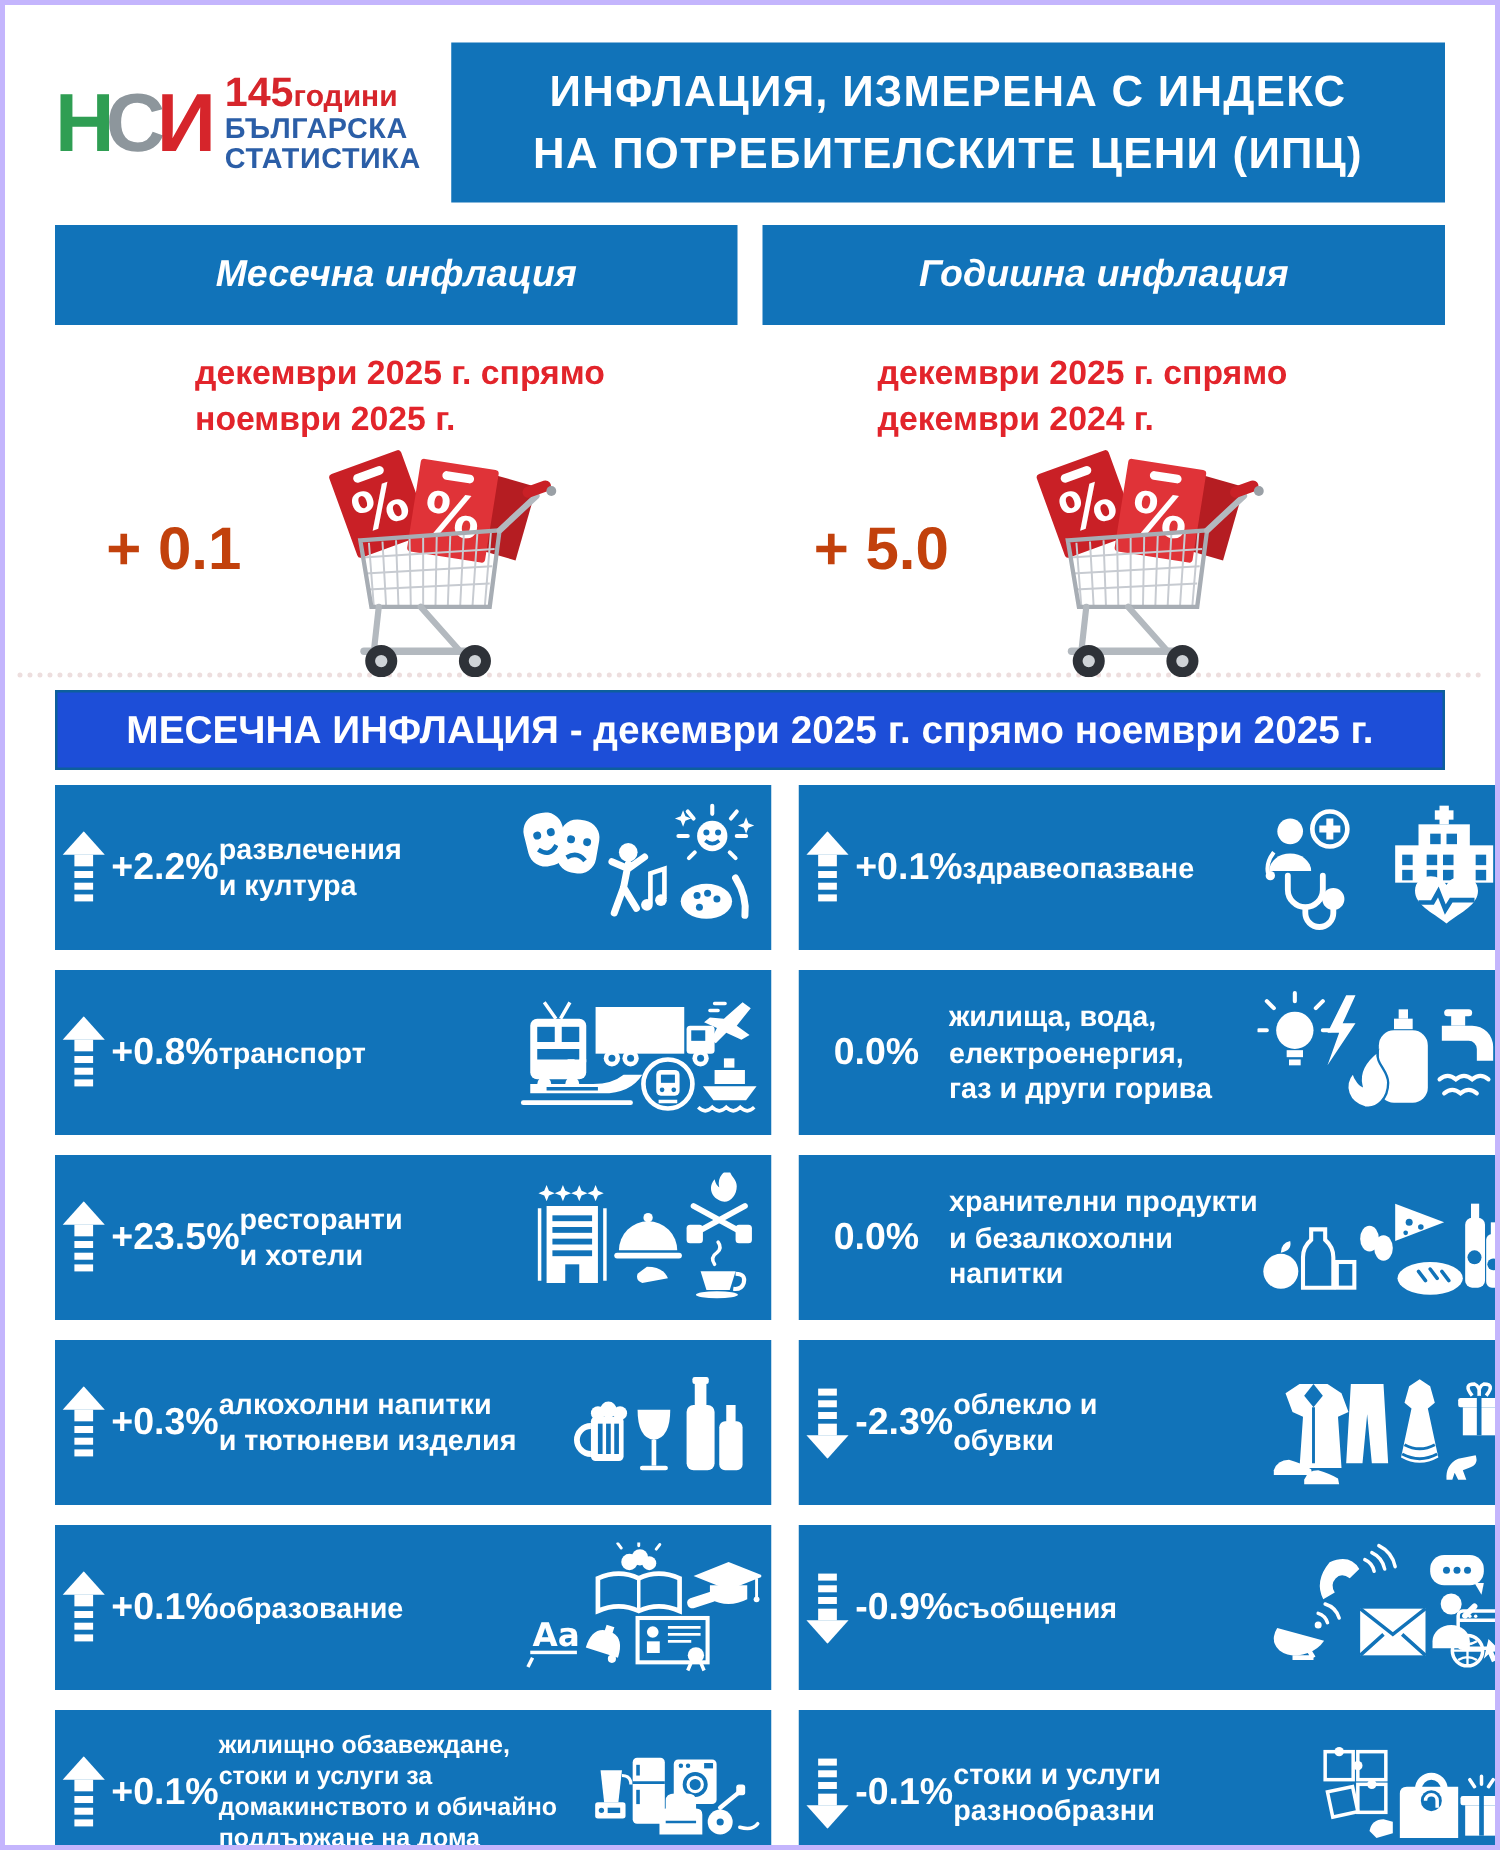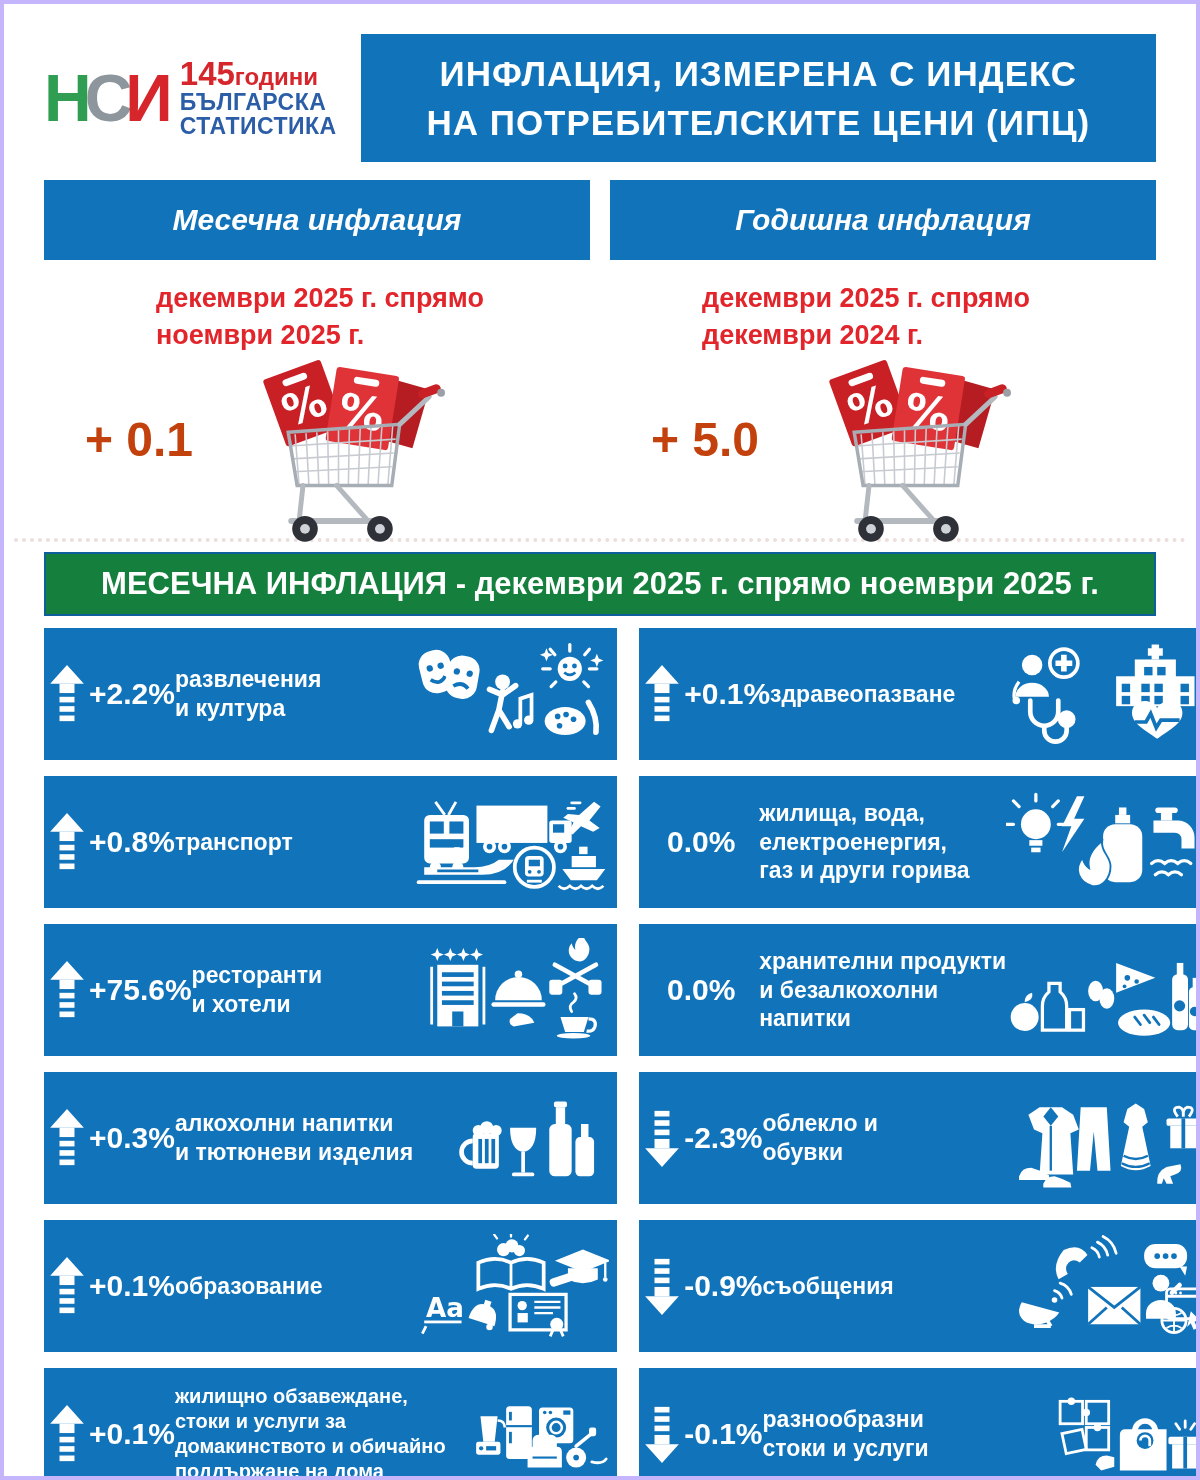--- a/index.html
+++ b/index.html
@@ -24,21 +24,21 @@
   .hero-row{display:flex;gap:20px;margin:0 40px;height:276px;}
   .hero{flex:1;position:relative;}
   .compare{color:#e2242b;font-weight:bold;font-size:27px;line-height:1.38;margin:20px 0 0 112px;}
   .hero:last-child .compare{margin-left:92px;}
   .hero-visual{display:flex;align-items:center;margin-top:0;}
   .hero-value{width:190px;text-align:center;color:#c2410c;font-weight:800;font-size:48px;margin-top:-18px;}
   .cart-box{width:212px;height:188px;}
   .cart-box svg{width:212px;height:188px;}
   .dotted-divider{height:0;border-top:4px dotted #eddede;margin:2px 10px 0;}
   
-  .banner{margin:10px 40px 0;background:#15803d;border:2px solid #0d5f9c;color:#fff;font-weight:bold;
+  .banner{margin:10px 40px 0;background:#1d4ed8;border:2px solid #0d5f9c;color:#fff;font-weight:bold;
         font-size:31px;text-align:center;padding:12px 0;box-sizing:border-box;}
   
   .grid{margin:12px 40px 0;display:grid;grid-template-columns:1fr 1fr;column-gap:22px;row-gap:16px;}
   .card{background:#1173b9;min-height:132px;display:flex;align-items:center;box-sizing:border-box;
         padding:6px 8px 6px 4px;}
   .value-block{flex:0 0 116px;display:flex;align-items:center;justify-content:center;gap:3px;}
   .value-block svg{width:38px;height:58px;display:block;}
   .value{font-size:30px;font-weight:800;color:#fff;white-space:nowrap;}
   .label{flex:1 1 auto;color:#fff;font-weight:bold;font-size:23px;line-height:1.26;min-width:0;}
   .label div{white-space:nowrap;}
@@ -396,21 +396,21 @@
       </div>
       <div class="card">
         <div class="value-block">
           <svg viewBox="0 0 40 62">
             <polygon points="20,0 38,20 2,20" fill="#fff"></polygon>
             <rect x="12" y="20" width="16" height="10" fill="#fff"></rect>
             <rect x="12" y="34" width="16" height="6" fill="#fff"></rect>
             <rect x="12" y="44" width="16" height="6" fill="#fff"></rect>
             <rect x="12" y="54" width="16" height="6" fill="#fff"></rect>
           </svg>
-          <div class="value">+75.6%</div>
+          <div class="value">+23.5%</div>
         </div>
         <div class="label">
           <div>ресторанти</div>
           <div>и хотели</div>
         </div>
         <div class="icons">
           <svg viewBox="0 0 210 110" preserveAspectRatio="xMidYMid meet">
             <g fill="#fff">
               <polygon points="26,10 28,15 33,17 28,19 26,24 24,19 19,17 24,15"></polygon>
               <polygon points="40,10 42,15 47,17 42,19 40,24 38,19 33,17 38,15"></polygon>
@@ -763,22 +763,22 @@
               <polygon points="20,0 38,20 2,20" fill="#fff"></polygon>
               <rect x="12" y="20" width="16" height="10" fill="#fff"></rect>
               <rect x="12" y="34" width="16" height="6" fill="#fff"></rect>
               <rect x="12" y="44" width="16" height="6" fill="#fff"></rect>
               <rect x="12" y="54" width="16" height="6" fill="#fff"></rect>
             </g>
           </svg>
           <div class="value">-0.1%</div>
         </div>
         <div class="label">
+          <div>стоки и услуги</div>
           <div>разнообразни</div>
-          <div>стоки и услуги</div>
         </div>
         <div class="icons">
           <svg viewBox="0 0 210 110" preserveAspectRatio="xMidYMid meet">
             <g stroke="#fff" stroke-width="3" fill="none">
               <rect x="58" y="20" width="24" height="24"></rect>
               <rect x="86" y="20" width="24" height="24"></rect>
               <rect x="86" y="48" width="24" height="24"></rect>
               <rect x="62" y="52" width="22" height="22" transform="rotate(-12 73 63)"></rect>
               <circle cx="86" cy="32" r="4" fill="#fff" stroke="none"></circle>
               <circle cx="98" cy="48" r="4" fill="#fff" stroke="none"></circle>

